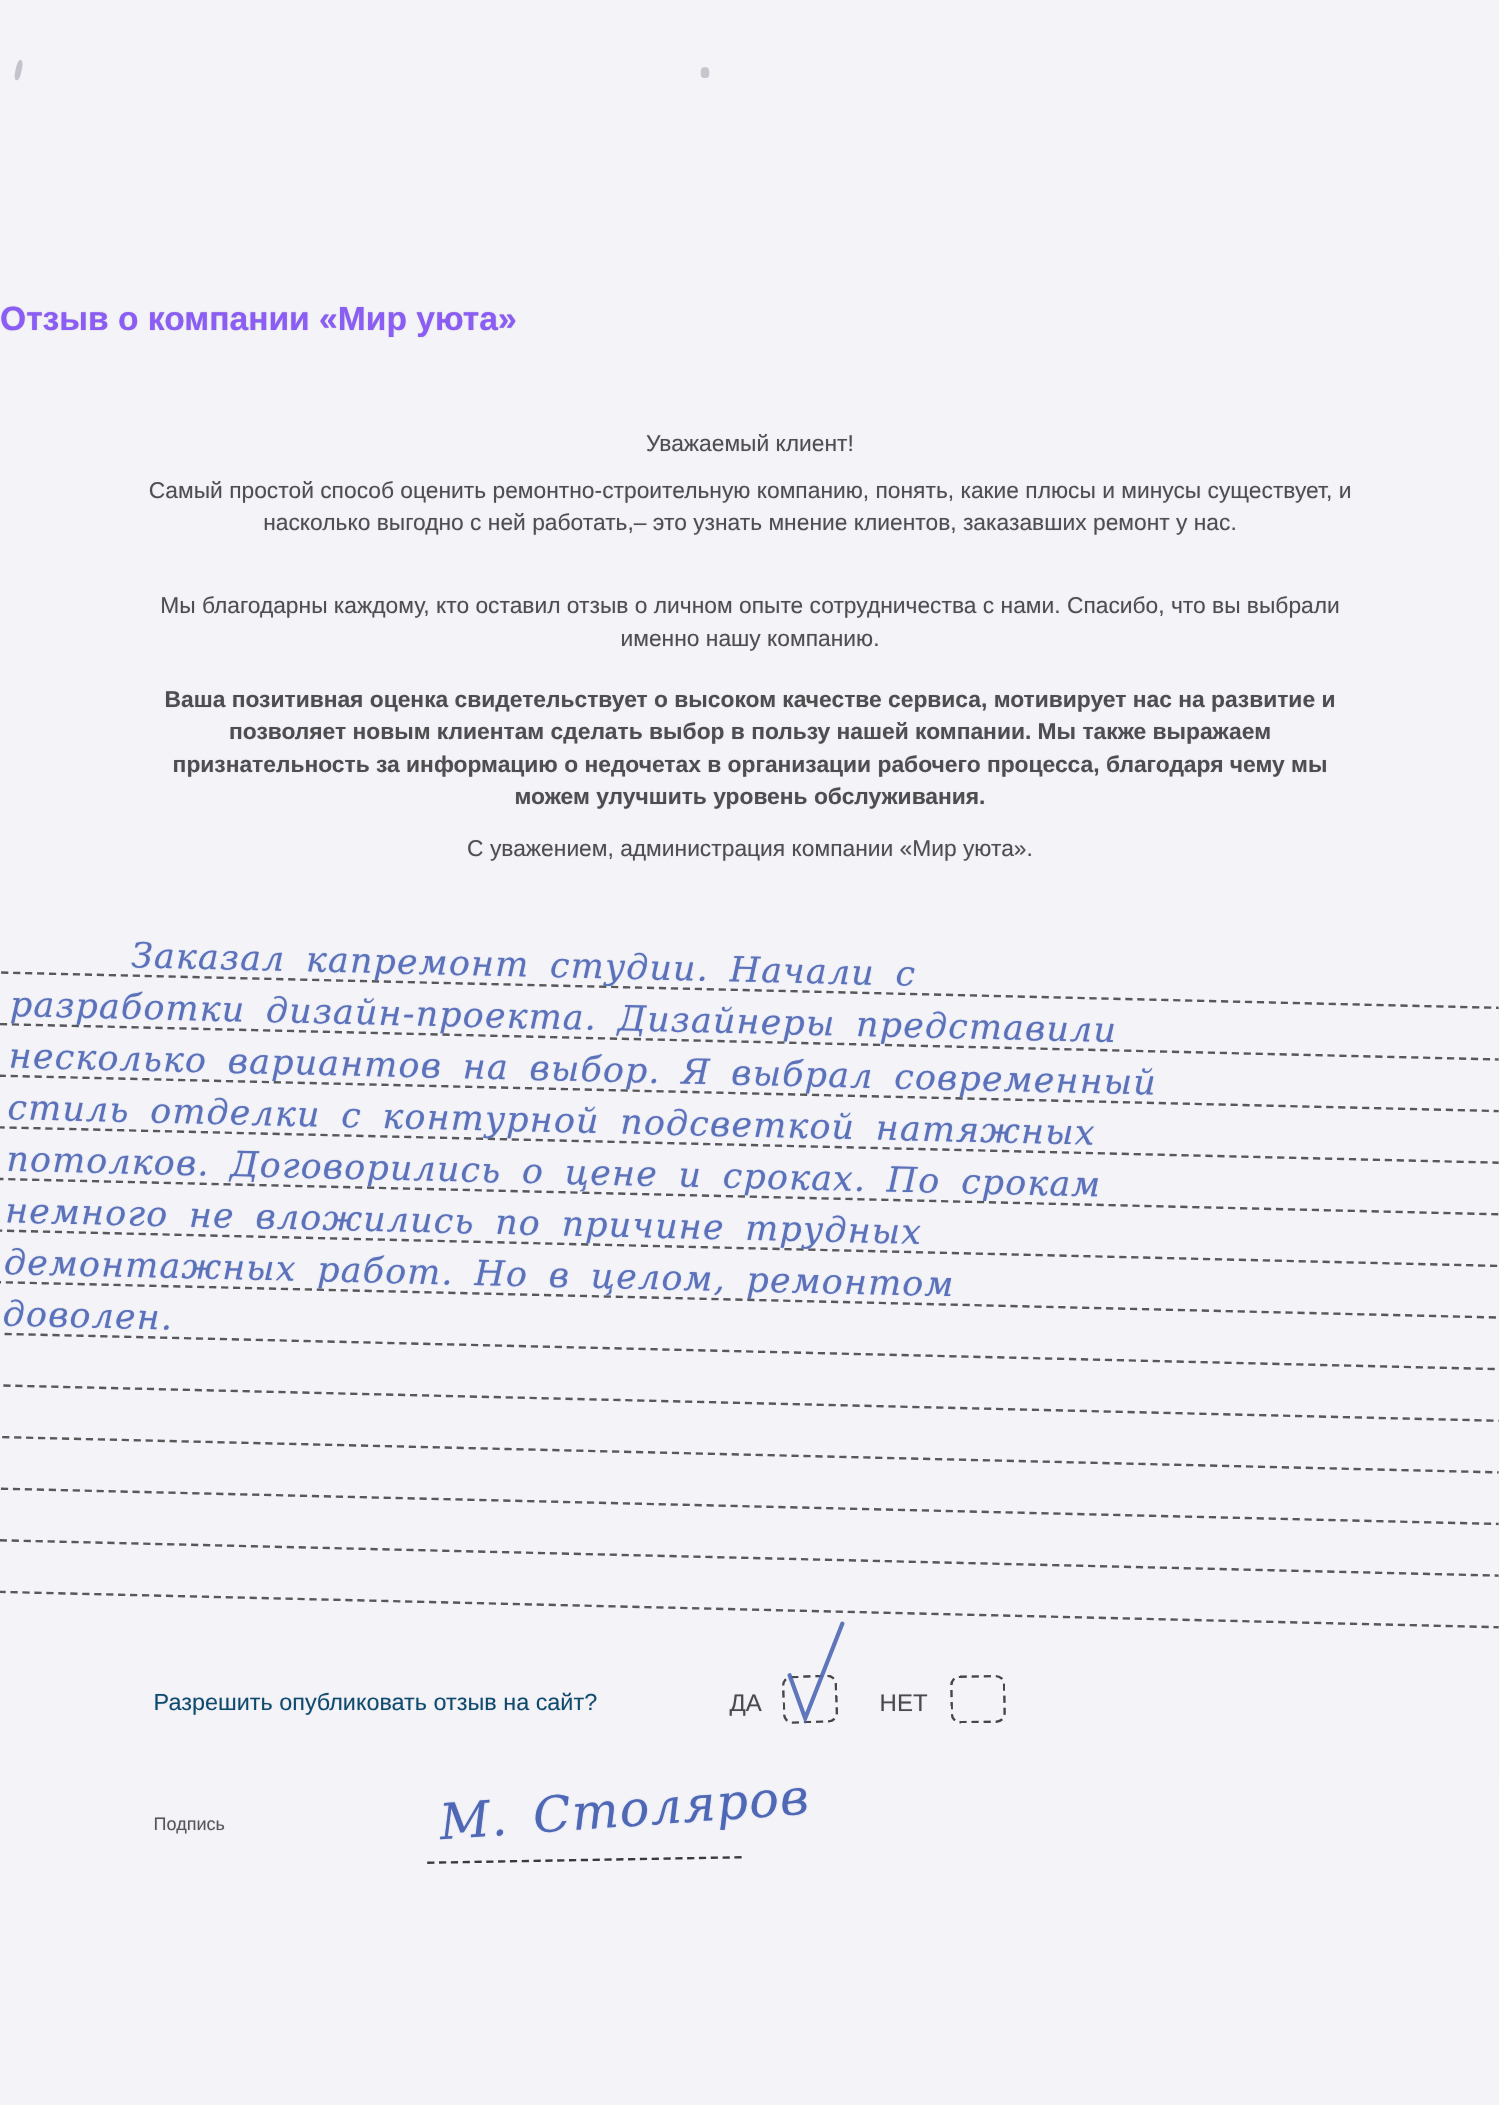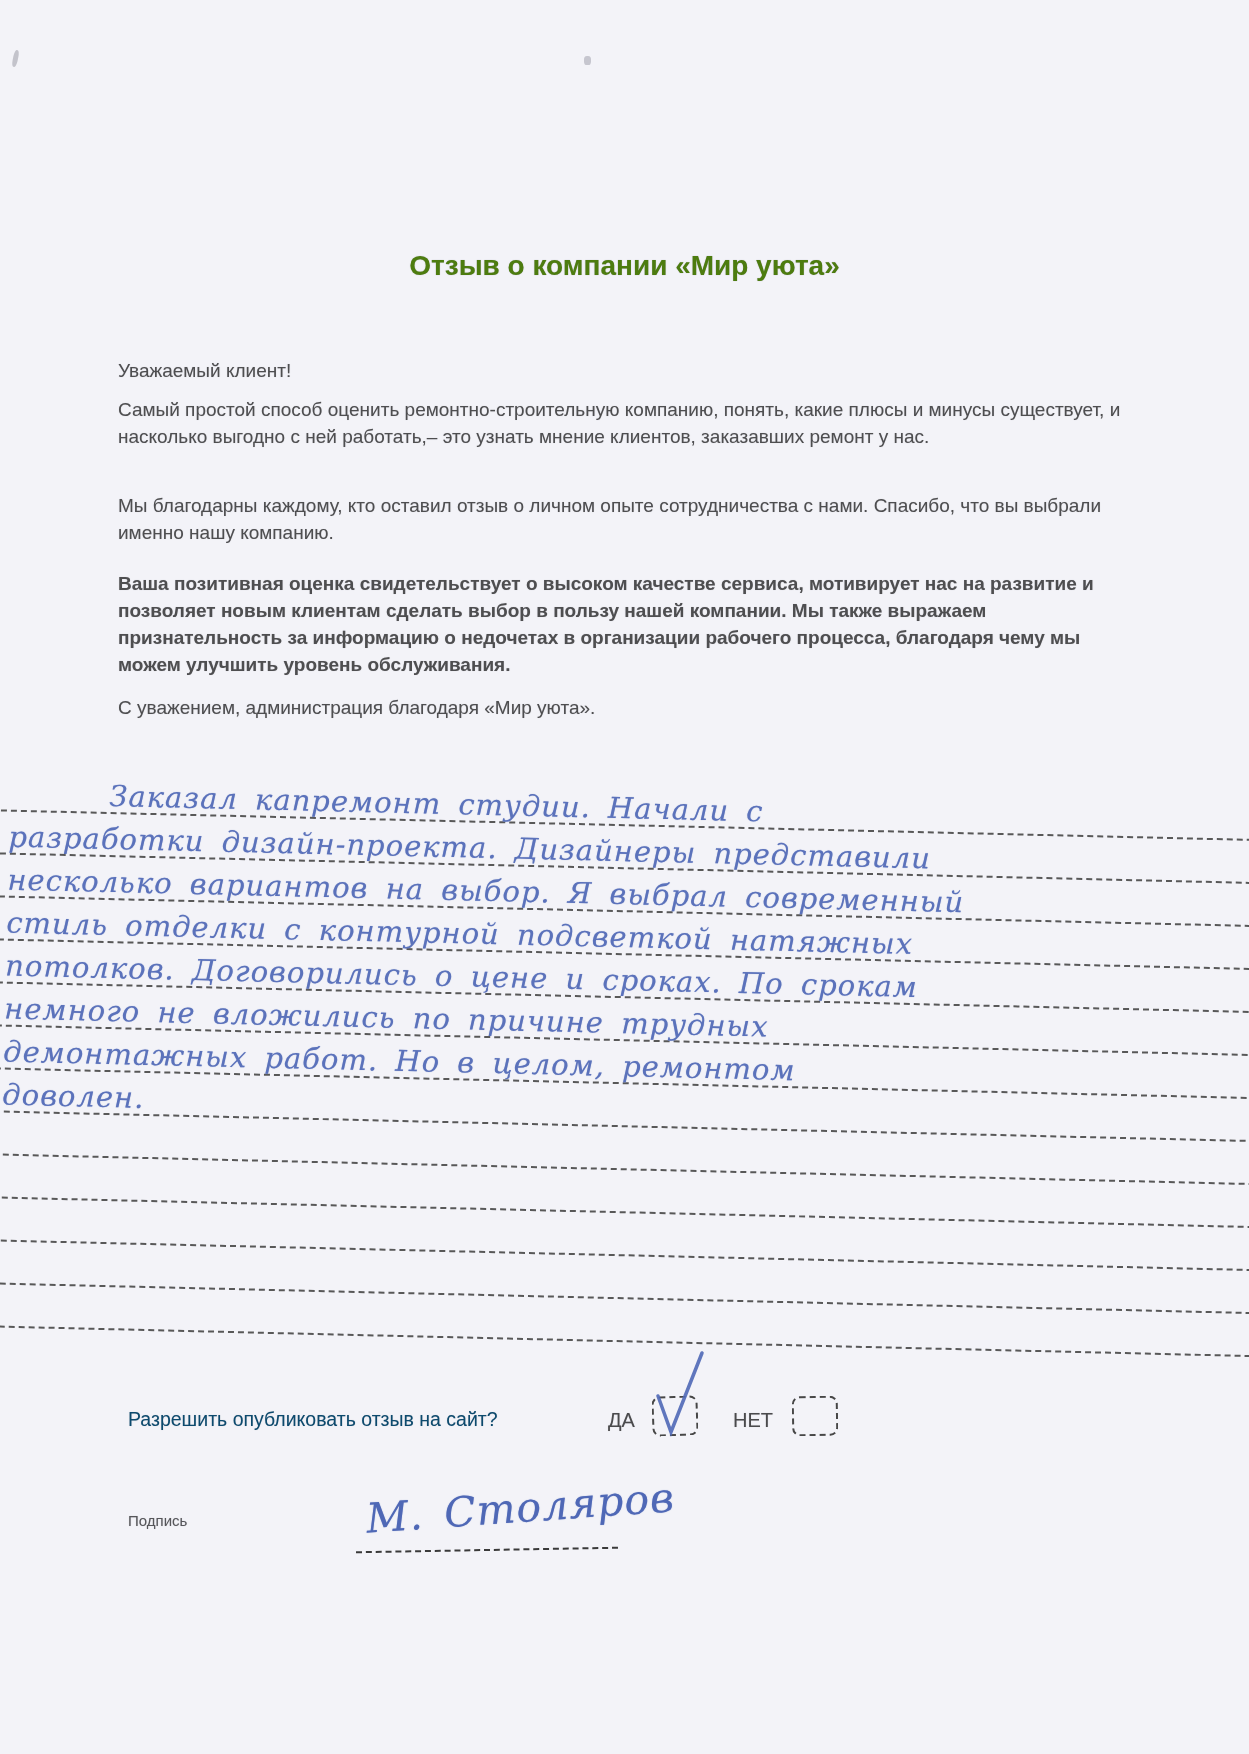--- a/index.html
+++ b/index.html
@@ -16,24 +16,24 @@
   .logo-mark { width:132px; height:136px; }
   .logo-text { margin-left:22px; margin-top:28px; }
   .brand {
     font-size:41px; font-weight:bold; letter-spacing:1px;
     color:#5d6d7d; text-shadow:0 0 1px rgba(93,109,125,.5);
   }
   .tagline { font-size:17px; font-weight:bold; color:#5d6d7d; margin-top:2px; letter-spacing:.5px; }
   
   .doc-title {
     position:absolute; top:250px; left:0; width:100%;
-    text-align:center; font-size:28px; font-weight:bold; color:#4d7c0f;
+    text-align:left; font-size:28px; font-weight:bold; color:#8b5cf6;
     text-shadow:0 0 1px rgba(40,40,60,.35);
   }
-  .copy { position:absolute; left:118px; width:1014px; text-align:left;
+  .copy { position:absolute; left:118px; width:1014px; text-align:center;
           font-size:19px; line-height:27px; color:#4e4e50;
           text-shadow:0 0 1px rgba(80,80,90,.25); }
   .greeting  { top:357px; }
   .para-1    { top:396px; }
   .para-2    { top:492px; }
   .para-3    { top:570px;font-weight:bold; }
   .signoff   { top:694px; }
   
   .writing-area {
     position:absolute; top:768px; left:-18px; width:1292px;
@@ -85,21 +85,21 @@
 
   <div class="artifact art-1"></div>
   <div class="artifact art-2"></div>
 
 
   <h1 class="doc-title">Отзыв о компании «Мир уюта»</h1>
   <p class="copy greeting">Уважаемый клиент!</p>
   <p class="copy para-2">Мы благодарны каждому, кто оставил отзыв о личном опыте сотрудничества с нами. Спасибо, что вы выбрали именно нашу компанию.</p>
   <p class="copy para-1">Самый простой способ оценить ремонтно-строительную компанию, понять, какие плюсы и минусы существует, и насколько выгодно с ней работать,– это узнать мнение клиентов, заказавших ремонт у нас.</p>
   <p class="copy para-3">Ваша позитивная оценка свидетельствует о высоком качестве сервиса, мотивирует нас на развитие и позволяет новым клиентам сделать выбор в пользу нашей компании. Мы также выражаем признательность за информацию о недочетах в организации рабочего процесса, благодаря чему мы можем улучшить уровень обслуживания.</p>
-  <p class="copy signoff">С уважением, администрация благодаря «Мир уюта».</p>
+  <p class="copy signoff">С уважением, администрация компании «Мир уюта».</p>
 
   <div class="writing-area">
     <div class="wline indent">
         <span class="hand">Заказал капремонт студии. Начали с</span>
       </div>
     <div class="wline">
         <span class="hand">разработки дизайн-проекта. Дизайнеры представили</span>
       </div>
     <div class="wline">
         <span class="hand">несколько вариантов на выбор. Я выбрал современный</span>

